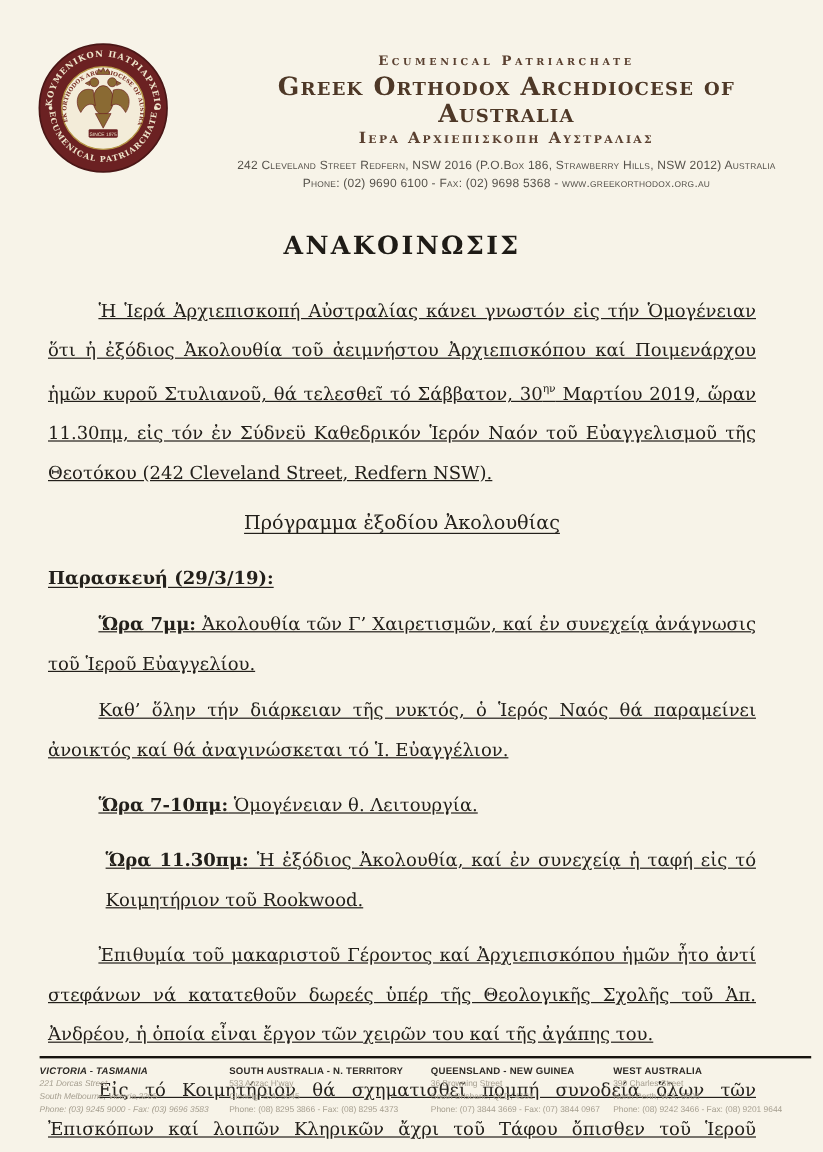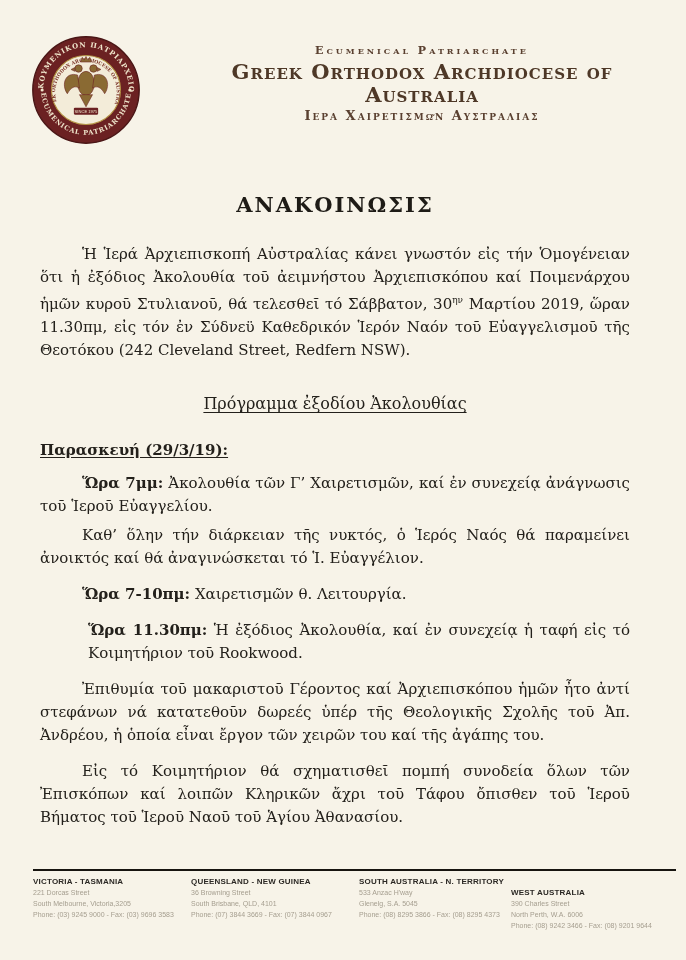--- a/index.html
+++ b/index.html
@@ -31,47 +31,47 @@
     font-family:"Liberation Sans", sans-serif;
     font-variant:small-caps;
     font-size:10px;color:#55514a;margin-top:8px;line-height:1.5;letter-spacing:.2px;
   }
   
   .content{position:absolute;top:162px;left:0;right:16px;padding:0 40px;}
   .doc-title{
     text-align:center;font-weight:bold;font-size:21px;letter-spacing:2px;
     margin:30px 0 0 0;color:#1e1b16;
   }
-  p{margin:0;font-size:15px;line-height:23px;text-align:justify;}
+  p{margin:0;font-size:15px;line-height:33px;text-align:justify;text-decoration:underline;}
   .indent{text-indent:42px;}
   .para{margin-top:13px;}
   .hang{margin-left:48px;text-indent:0;}
   sup{font-size:9px;}
   .program-heading{
-    text-align:center;margin-top:32px;font-size:16px;
+    text-align:center;margin-top:15px;font-size:16px;
   }
   .program-heading span{text-decoration:underline;text-underline-offset:3px;}
   .day-heading{
     font-weight:bold;font-size:15px;margin-top:28px;text-align:left;
   }
   .day-heading span{text-decoration:underline;text-underline-offset:2px;}
   .lead{font-weight:bold;}
   
   .footer{
     position:absolute;left:33px;right:10px;bottom:28px;
     border-top:2px solid #17140f;
     padding-top:6px;
     display:flex;
     font-family:"Liberation Sans", sans-serif;
   }
   .office{flex:0 0 auto;}
-  .office:nth-child(1){width:158px;}
+  .office:nth-child(1){width:158px;font-style:italic;}
   .office:nth-child(2){width:168px;}
   .office:nth-child(3){width:152px;}
-  .office:nth-child(4){width:150px;margin-top:11px;}
+  .office:nth-child(4){width:150px;}
   .office-region{font-size:8px;font-weight:bold;color:#2c2925;margin-bottom:2px;letter-spacing:.2px;}
   .office-line{font-size:7px;color:#a59e8f;line-height:1.55;}
 </style>
 </head>
 <body>
 
 <div class="page">
 
   <div class="header">
 
@@ -107,21 +107,25 @@
         <path d="M69,44 C82,40 87,54 80,64 C76,57 72,55 67,58 Z"></path>
         <path d="M53,65 L60,78 L67,65 Z"></path>
       </g>
       <rect x="47" y="79" width="26" height="7.5" rx="1.2" fill="#6b2122"></rect>
       <text x="60" y="84.6" font-size="4.4" fill="#f0e6cc" text-anchor="middle" font-family="Liberation Sans, sans-serif">SINCE 1975</text>
     </svg>
 
     <div class="hdr-text">
       <div class="hdr-line1">Ecumenical Patriarchate</div>
       <div class="hdr-line2">Greek Orthodox Archdiocese of Australia</div>
-      <div class="hdr-line3">Ιερα Χαιρετισμῶν Αυστραλιας</div>
+      <div class="hdr-line3">Ιερα Αρχιεπισκοπη Αυστραλιας</div>
+      <div class="hdr-addr">
+        <div>242 Cleveland Street Redfern, NSW 2016 (P.O.Box 186, Strawberry Hills, NSW 2012) Australia</div>
+        <div>Phone: (02) 9690 6100 - Fax: (02) 9698 5368 - www.greekorthodox.org.au</div>
+      </div>
     </div>
   </div>
 
   <div class="content">
 
     <div class="doc-title">ΑΝΑΚΟΙΝΩΣΙΣ</div>
 
     <p class="indent para" style="margin-top:26px"><span>Ἡ Ἱερά Ἀρχιεπισκοπή Αὐστραλίας κάνει γνωστόν εἰς τήν Ὁμογένειαν ὅτι ἡ ἐξόδιος Ἀκολουθία τοῦ ἀειμνήστου Ἀρχιεπισκόπου καί Ποιμενάρχου ἡμῶν κυροῦ Στυλιανοῦ, θά τελεσθεῖ τό Σάββατον, 30</span><sup>ην</sup><span> Μαρτίου 2019, ὥραν 11.30πμ, εἰς τόν ἐν Σύδνεϋ Καθεδρικόν Ἱερόν Ναόν τοῦ Εὐαγγελισμοῦ τῆς Θεοτόκου (242 Cleveland Street, Redfern NSW).</span></p>
 
     <div class="program-heading">
@@ -132,51 +136,51 @@
       <span>Παρασκευή (29/3/19):</span>
     </div>
 
 
 
     <p class="indent para"><span class="lead">Ὥρα 7μμ:</span><span> Ἀκολουθία τῶν Γ’ Χαιρετισμῶν, καί ἐν συνεχείᾳ ἀνάγνωσις τοῦ Ἱεροῦ Εὐαγγελίου.</span></p>
 
     <p class="indent" style="margin-top:6px">Καθ’ ὅλην τήν διάρκειαν τῆς νυκτός, ὁ Ἱερός Ναός θά παραμείνει ἀνοικτός καί θά ἀναγινώσκεται τό Ἱ. Εὐαγγέλιον.</p>
 
 
-    <p class="indent para"><span class="lead">Ὥρα 7-10πμ:</span><span> Χαιρετισμῶν θ. Λειτουργία.</span></p>
+    <p class="indent para"><span class="lead">Ὥρα 7-10πμ:</span><span> Ὁμογένειαν θ. Λειτουργία.</span></p>
 
     <p class="hang para"><span class="lead">Ὥρα 11.30πμ:</span><span> Ἡ ἐξόδιος Ἀκολουθία, καί ἐν συνεχείᾳ ἡ ταφή εἰς τό Κοιμητήριον τοῦ Rookwood.</span></p>
 
     <p class="indent para">Ἐπιθυμία τοῦ μακαριστοῦ Γέροντος καί Ἀρχιεπισκόπου ἡμῶν ἦτο ἀντί στεφάνων νά κατατεθοῦν δωρεές ὑπέρ τῆς Θεολογικῆς Σχολῆς τοῦ Ἀπ. Ἀνδρέου, ἡ ὁποία εἶναι ἔργον τῶν χειρῶν του καί τῆς ἀγάπης του.</p>
 
     <p class="indent para">Εἰς τό Κοιμητήριον θά σχηματισθεῖ πομπή συνοδεία ὅλων τῶν Ἐπισκόπων καί λοιπῶν Κληρικῶν ἄχρι τοῦ Τάφου ὄπισθεν τοῦ Ἱεροῦ Βήματος τοῦ Ἱεροῦ Ναοῦ τοῦ Ἁγίου Ἀθανασίου.</p>
 
   </div>
 
   <div class="footer">
 
     <div class="office">
       <div class="office-region">VICTORIA - TASMANIA</div>
       <div class="office-line">221 Dorcas Street</div>
       <div class="office-line">South Melbourne, Victoria,3205</div>
       <div class="office-line">Phone: (03) 9245 9000 - Fax: (03) 9696 3583</div>
     </div>
 
     <div class="office">
+      <div class="office-region">SOUTH AUSTRALIA - N. TERRITORY</div>
+      <div class="office-line">533 Anzac H'way</div>
+      <div class="office-line">Glenelg, S.A. 5045</div>
+      <div class="office-line">Phone: (08) 8295 3866 - Fax: (08) 8295 4373</div>
+    </div>
+
+    <div class="office">
       <div class="office-region">QUEENSLAND - NEW GUINEA</div>
       <div class="office-line">36 Browning Street</div>
       <div class="office-line">South Brisbane, QLD, 4101</div>
       <div class="office-line">Phone: (07) 3844 3669 - Fax: (07) 3844 0967</div>
-    </div>
-
-    <div class="office">
-      <div class="office-region">SOUTH AUSTRALIA - N. TERRITORY</div>
-      <div class="office-line">533 Anzac H'way</div>
-      <div class="office-line">Glenelg, S.A. 5045</div>
-      <div class="office-line">Phone: (08) 8295 3866 - Fax: (08) 8295 4373</div>
     </div>
 
     <div class="office">
       <div class="office-region">WEST AUSTRALIA</div>
       <div class="office-line">390 Charles Street</div>
       <div class="office-line">North Perth, W.A. 6006</div>
       <div class="office-line">Phone: (08) 9242 3466 - Fax: (08) 9201 9644</div>
     </div>
 
   </div>

